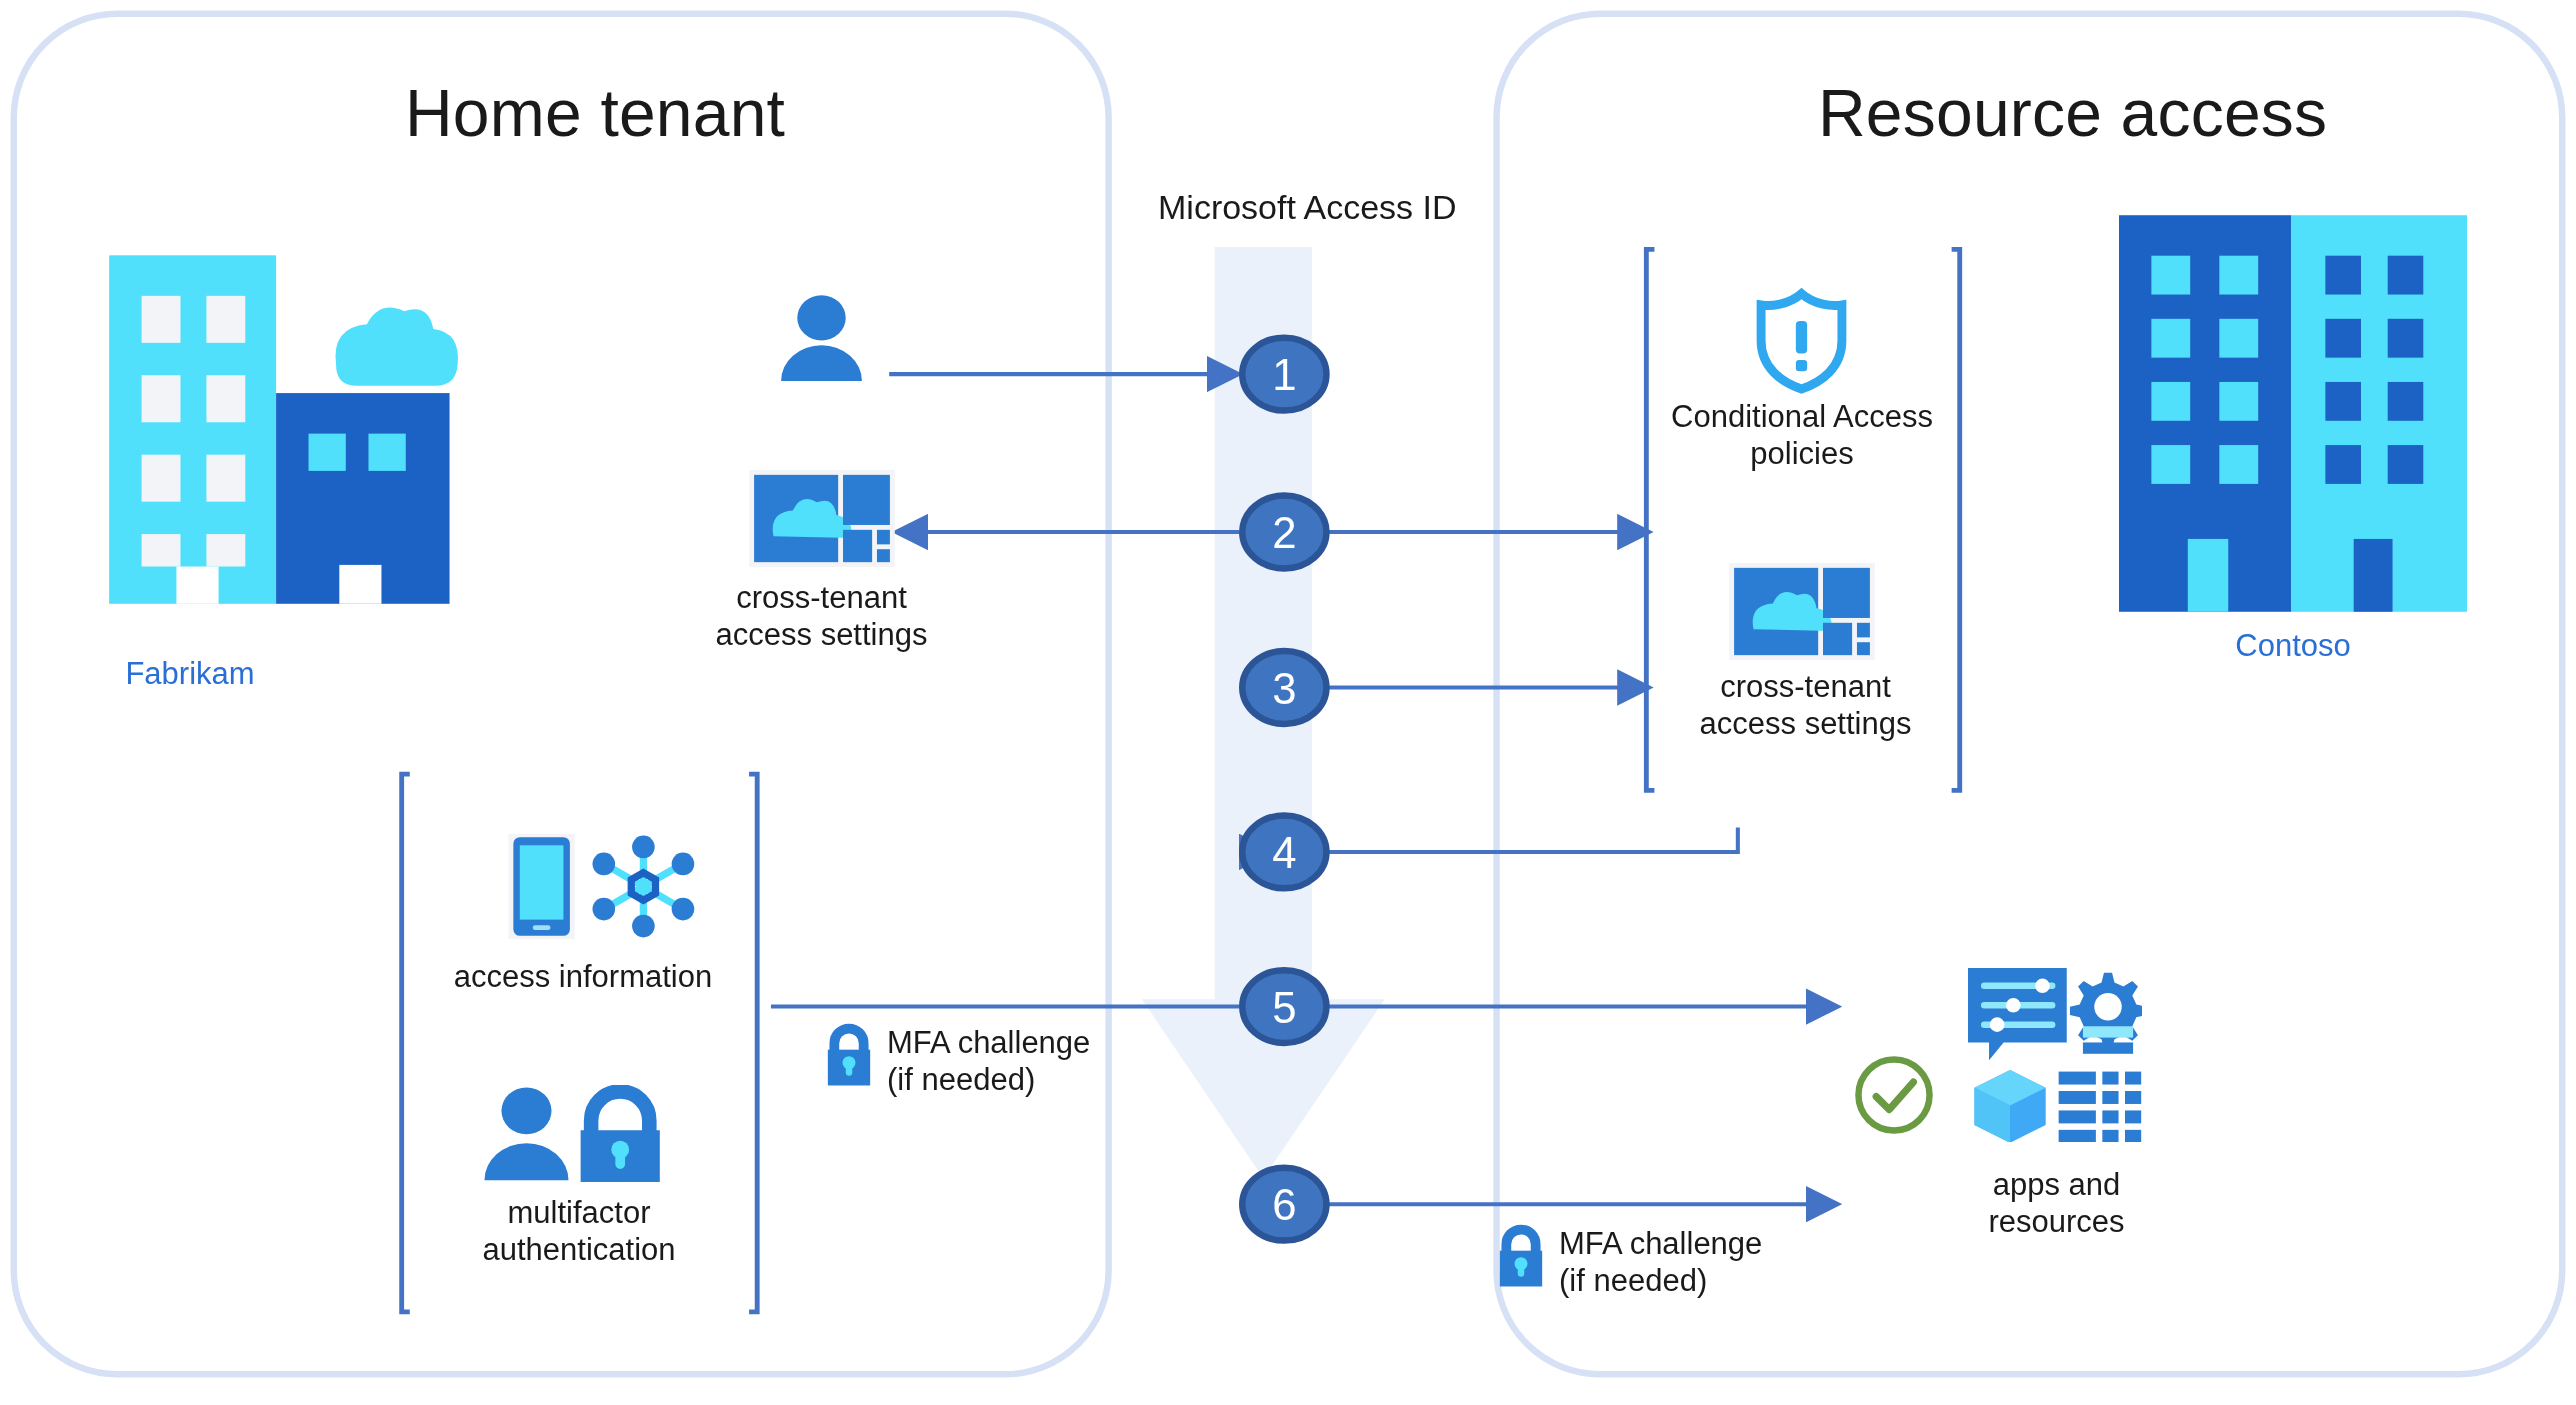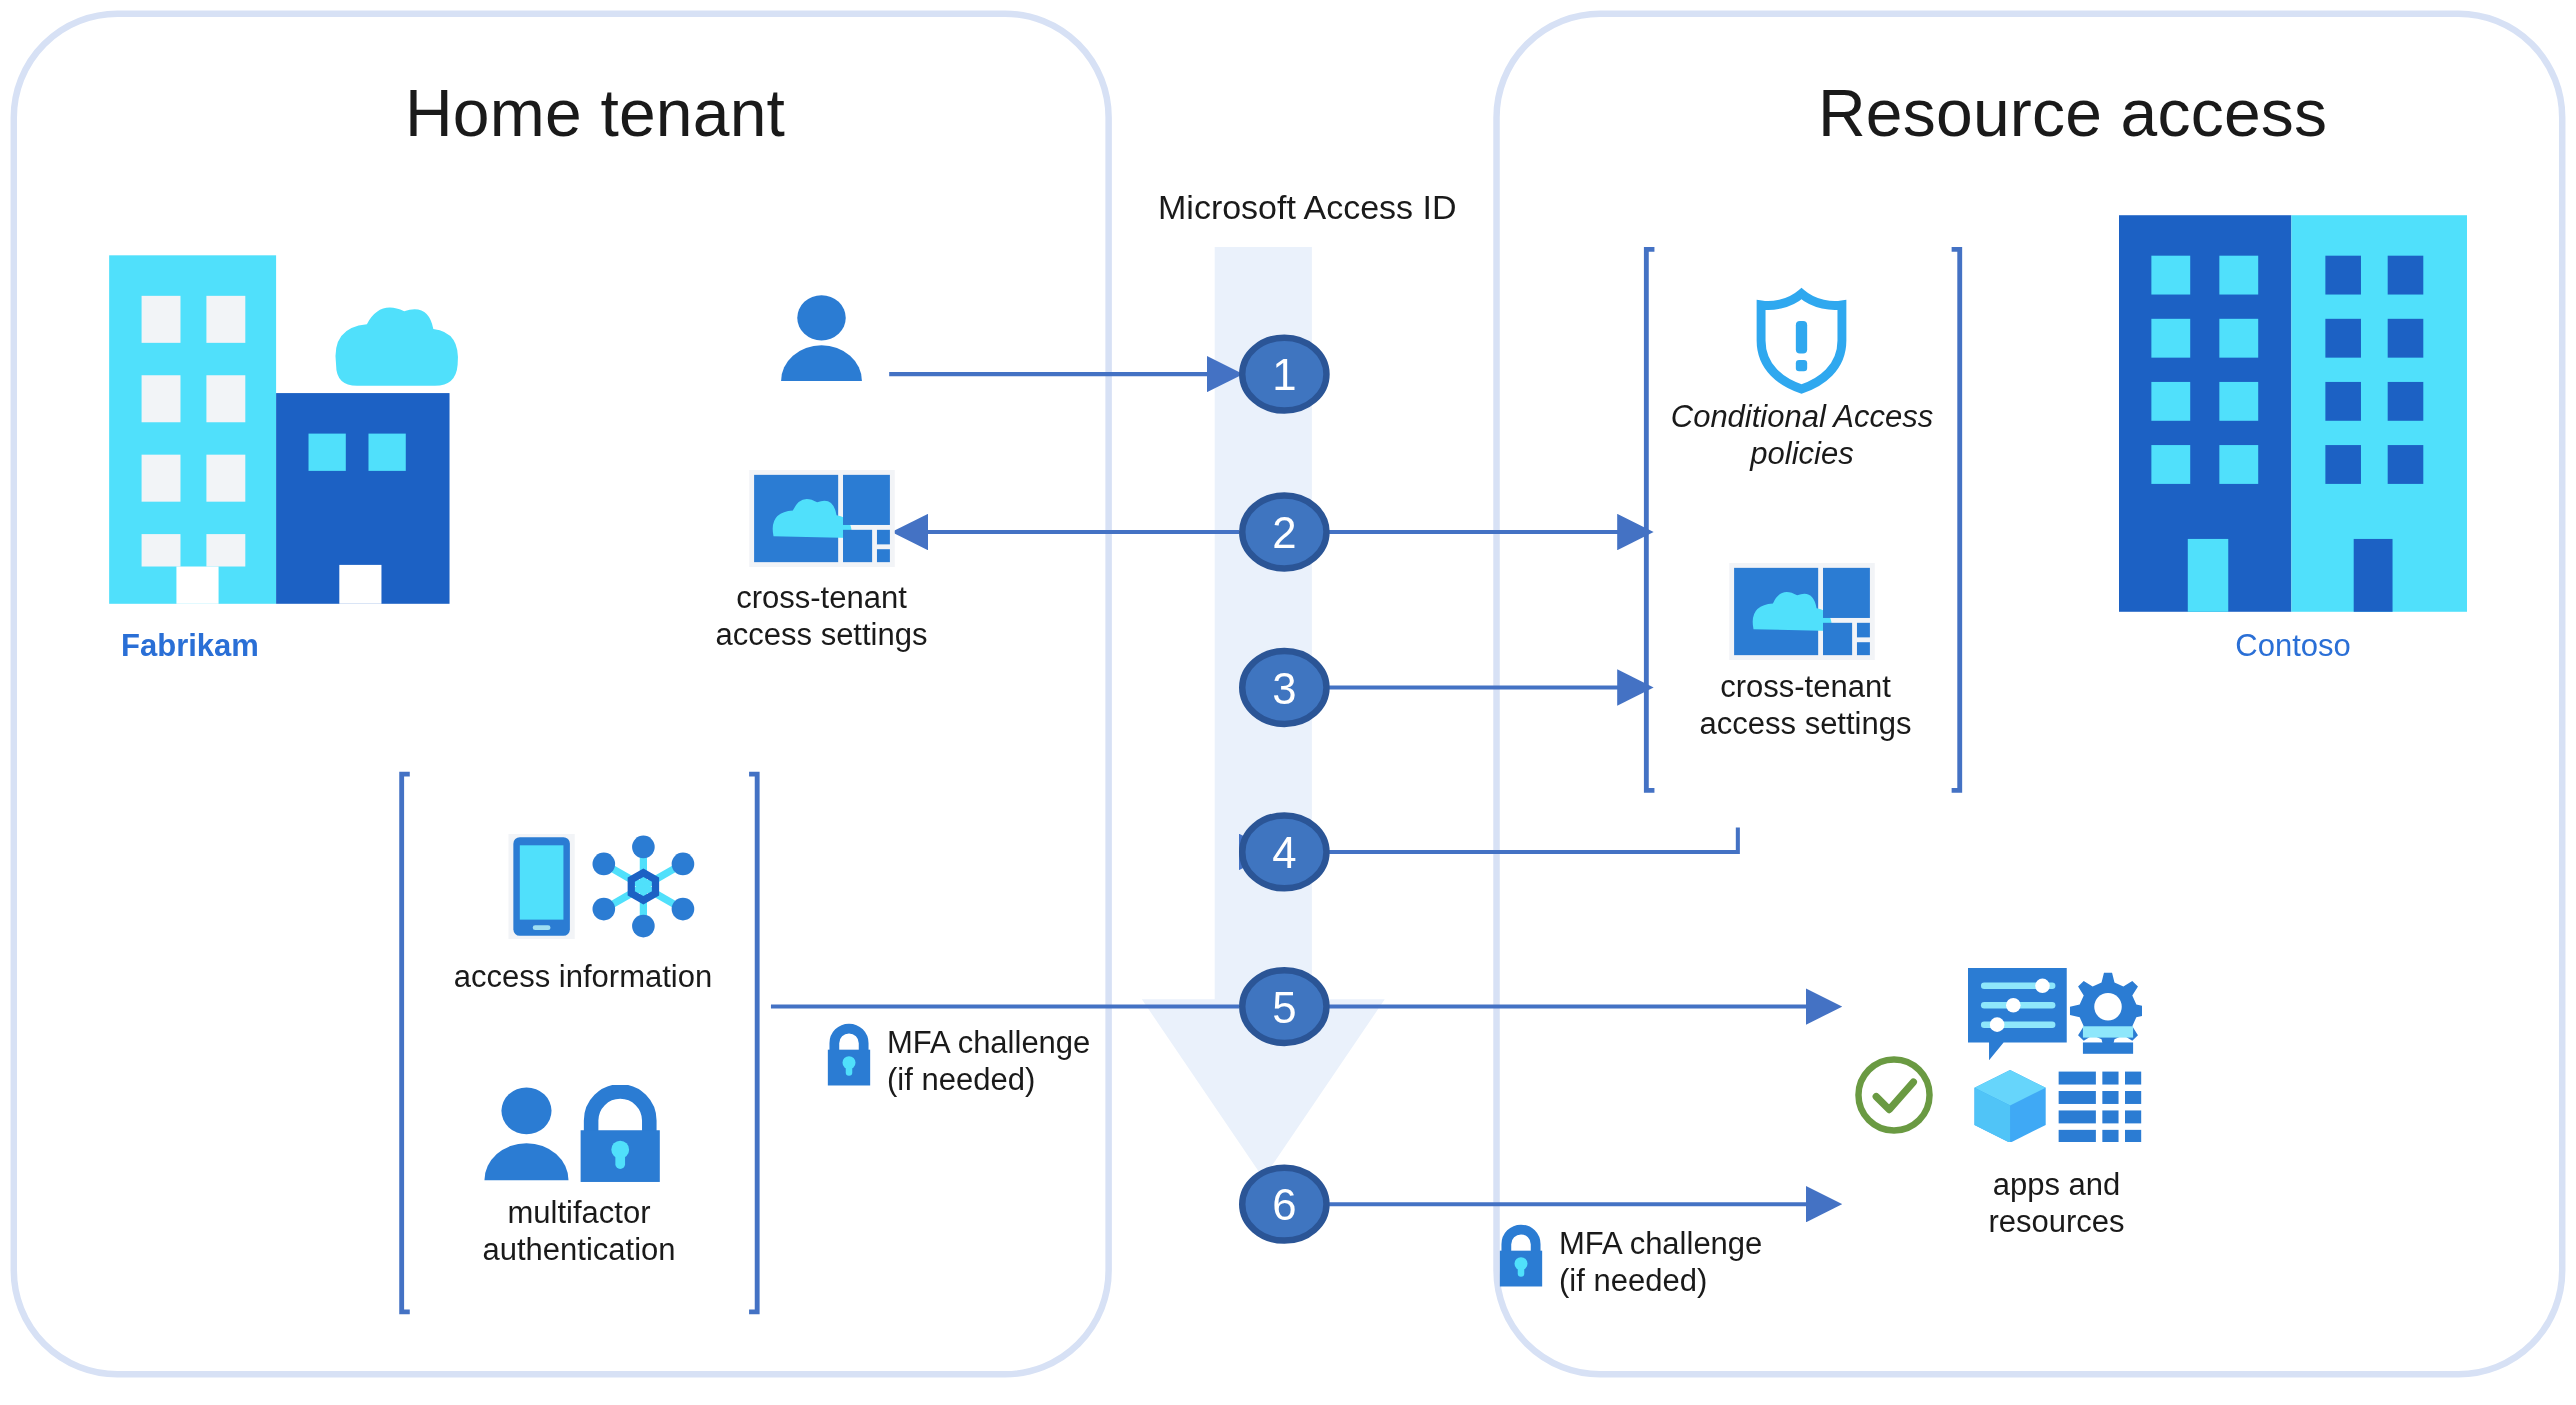--- a/index.html
+++ b/index.html
@@ -99,21 +99,21 @@
           <rect x="130" y="374" width="48" height="40"></rect>
       </g>
       <rect x="93" y="414" width="52" height="46" fill="#ffffff"></rect>
       <g fill="#50e0fb">
         <rect x="256" y="250" width="46" height="46"></rect>
           <rect x="330" y="250" width="46" height="46"></rect>
       </g>
       <rect x="294" y="412" width="52" height="48" fill="#ffffff"></rect>
     </svg>
   </div>
-  <div class="abs corpcap" style="left:101px;top:628px;width:178px;font-weight:bold;">Fabrikam</div>
+  <div class="abs corpcap" style="left:101px;top:656px;width:178px;">Fabrikam</div>
 
   <div class="abs" style="left:773px;top:292px;">
     <svg width="97" height="97" viewBox="0 0 120 120">
       <ellipse cx="60" cy="32" rx="30" ry="28" fill="#2b7cd3"></ellipse>
       <path d="M10 110 a50 44 0 0 1 100 0 z" fill="#2b7cd3"></path>
     </svg>
   </div>
 
   <div class="abs" style="left:749px;top:470px;">
     <svg width="146" height="97" viewBox="0 0 180 120">
@@ -186,21 +186,21 @@
   <div class="abs cap" style="left:887px;top:1024px;width:259px;text-align:left;">MFA challenge
 (if needed)</div>
 
   <div class="abs" style="left:1753px;top:287px;">
     <svg width="97" height="107" viewBox="0 0 120 132">
       <path d="M60 8 C44 22 22 24 10 22 L10 66 C10 100 36 118 60 126 C84 118 110 100 110 66 L110 22 C98 24 76 22 60 8 Z" fill="none" stroke="#2fa8ef" stroke-width="11"></path>
       <rect x="53" y="42" width="14" height="40" rx="5" fill="#2fa8ef"></rect>
       <rect x="53" y="90" width="14" height="14" rx="4" fill="#2fa8ef"></rect>
     </svg>
   </div>
-  <div class="abs cap" style="left:1628px;top:398px;width:348px;font-style:italic;">Conditional Access
+  <div class="abs cap" style="left:1628px;top:398px;width:348px;">Conditional Access
 policies</div>
 
   <div class="abs" style="left:1729px;top:563px;">
     <svg width="146" height="97" viewBox="0 0 180 120">
       <rect x="0" y="0" width="180" height="120" fill="#f2f4f7"></rect>
       <rect x="6" y="6" width="104" height="108" fill="#2b7cd3"></rect>
       <path d="M30 82 q-6 -30 24 -32 q10 -22 30 -10 q20 -8 24 16 q22 4 18 28z" fill="#50e0fb"></path>
       <rect x="116" y="6" width="58" height="62" fill="#2b7cd3"></rect>
       <rect x="116" y="74" width="36" height="40" fill="#2b7cd3"></rect>
       <rect x="158" y="74" width="16" height="18" fill="#2b7cd3"></rect>

